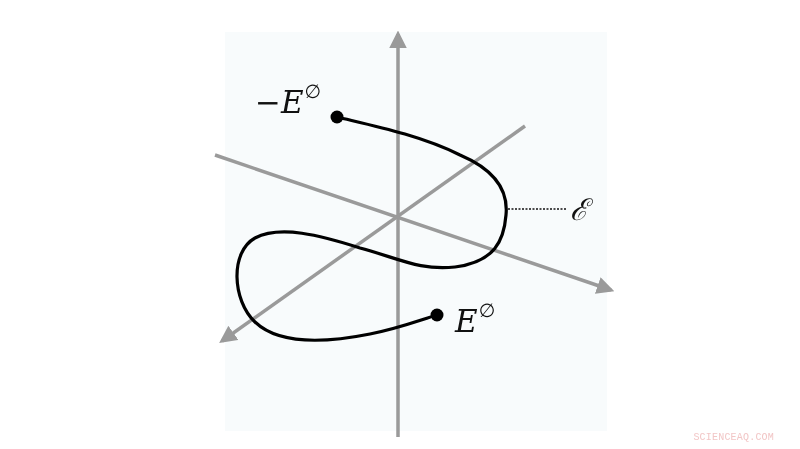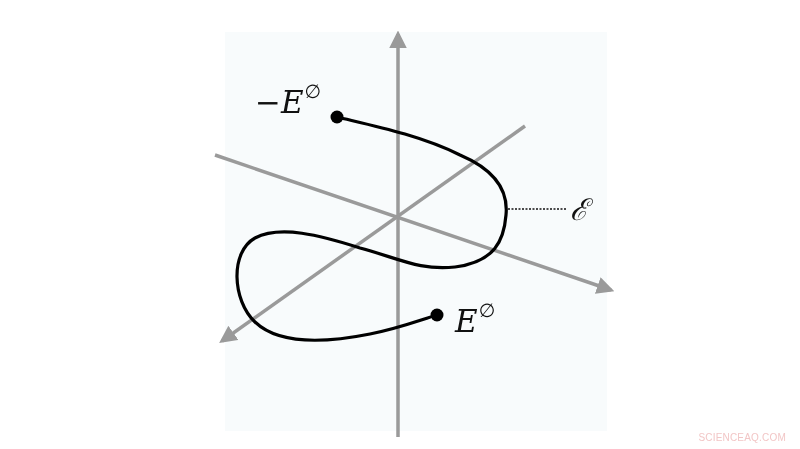--- a/index.html
+++ b/index.html
@@ -22,22 +22,22 @@
     font-style: normal; font-size: 19px; position: relative; top: -4px;
     margin-left: 1px;
   }
   .label-neg { left: 255px; top: 86px; }
   .label-pos { left: 455px; top: 305px; }
   .label-cal {
     left: 570px; top: 195px; font-family: "DejaVu Serif", serif;
     font-style: italic; font-size: 30px;
   }
   .watermark {
-    position: absolute; right: 14px; bottom: 6px;
-    font-family: Liberation Sans, sans-serif; font-size: 10px;
+    position: absolute; right: 26px; bottom: 6px;
+    font-family: Liberation Mono, monospace; font-size: 10px;
     color: #f2c6c6; letter-spacing: 0.2px;
   }
 </style>
 </head>
 <body>
 
 <div class="panel"></div>
 
 <svg class="figure" width="800" height="449" viewBox="0 0 800 449">
   <defs>

